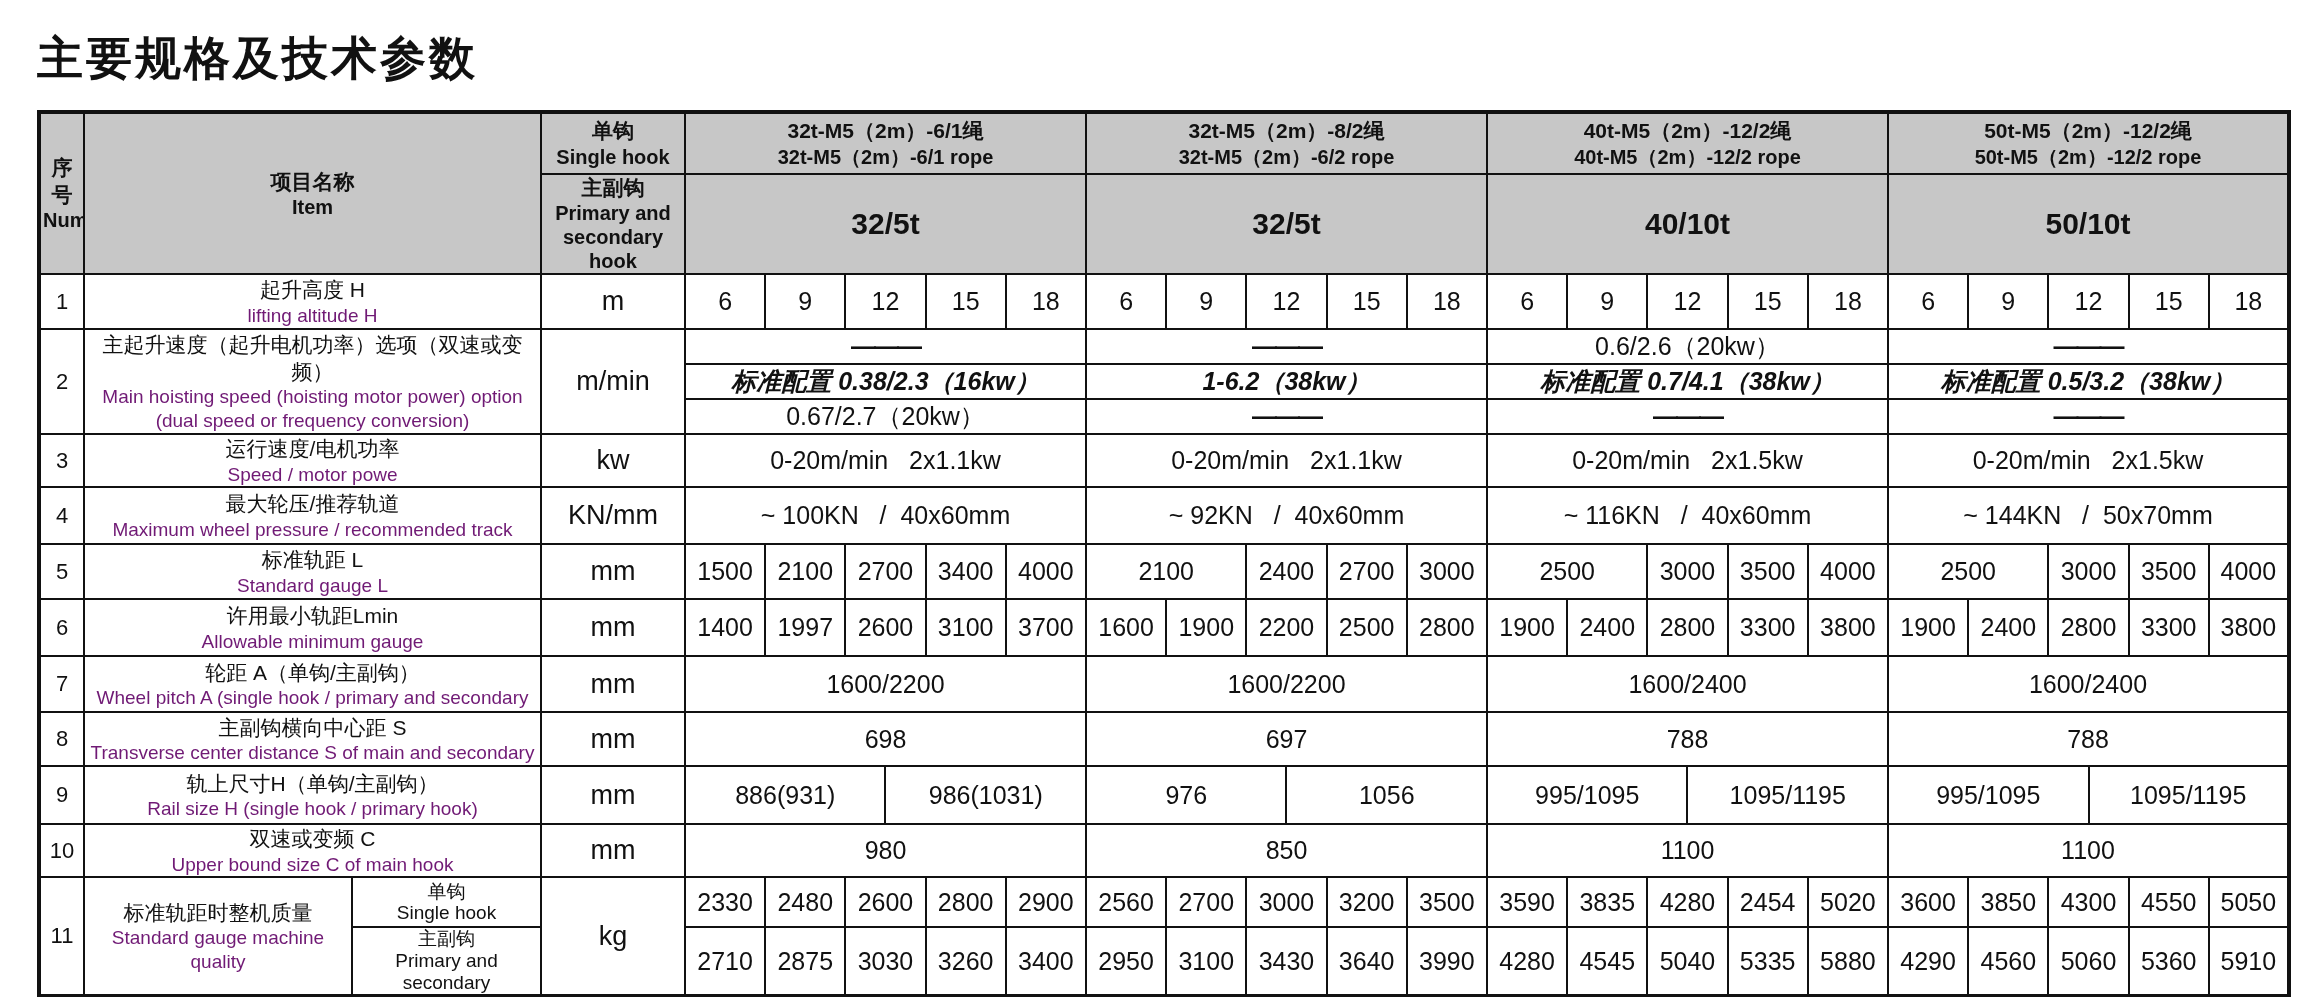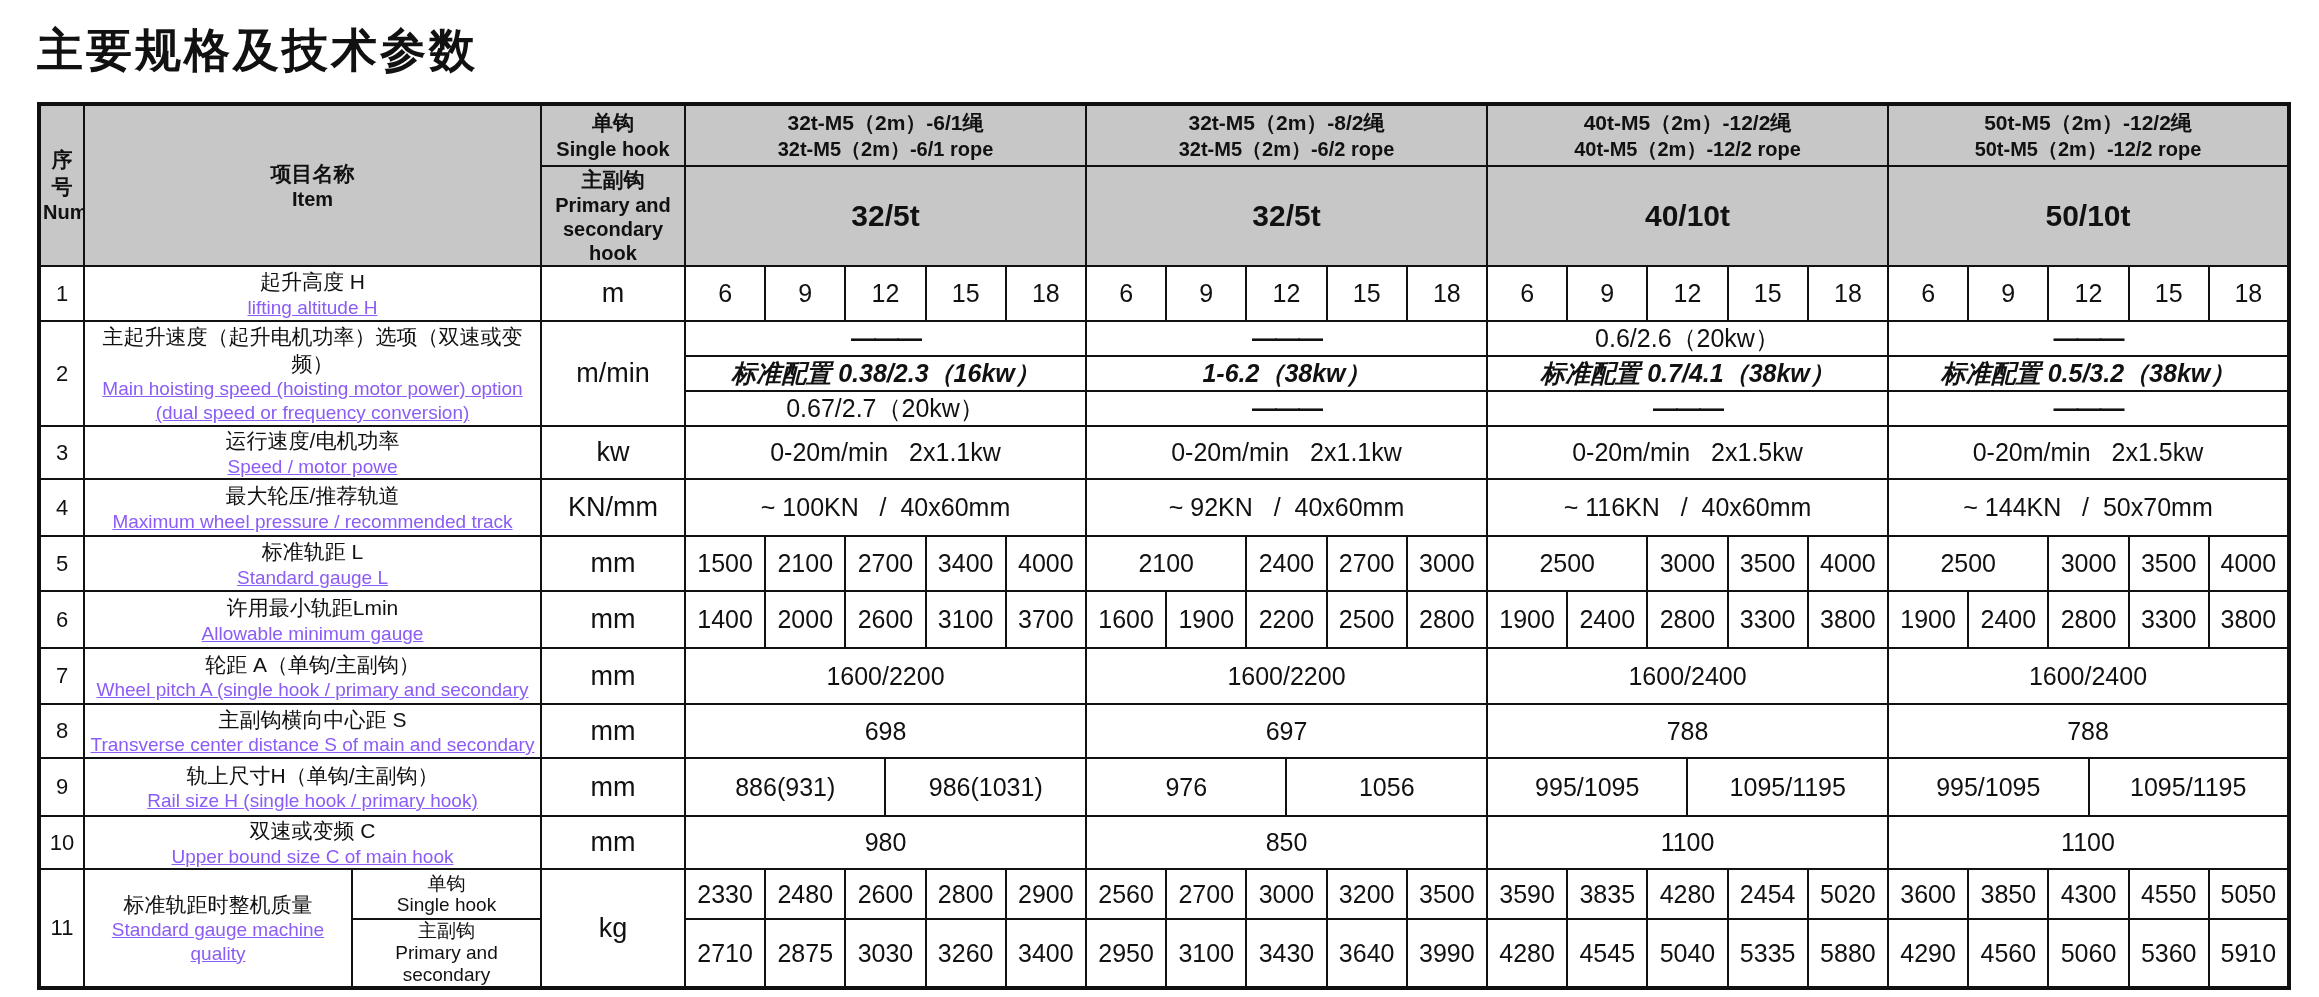--- a/index.html
+++ b/index.html
@@ -1,28 +1,28 @@
 <!DOCTYPE html>
 <html><head>
 <meta charset="utf-8">
 <style>
   html,body{margin:0;padding:0;background:#ffffff;}
   body{width:2319px;height:997px;font-family:"Liberation Sans","DejaVu Sans",sans-serif;color:#111;}
   .page{padding:4px 0 0 37px;}
-  .title{font-size:46px;font-weight:bold;letter-spacing:3px;margin:16px 0 20px 0;}
+  .title{font-size:46px;font-weight:bold;letter-spacing:3px;margin:24px 0 20px 0;}
   table.spec{border-collapse:collapse;table-layout:fixed;width:2250px;border:4px solid #111;}
   table.spec th,table.spec td{border:2px solid #111;padding:0 2px;text-align:center;vertical-align:middle;overflow:hidden;}
   thead th{background:#c7c7c7;font-weight:bold;}
   .hz{font-size:21px;font-weight:bold;line-height:1.25;}
   .he{font-size:20px;font-weight:bold;line-height:1.2;}
   .cap{font-size:30px;font-weight:bold;}
   td.numc{font-size:22px;}
   td.itemc{text-align:left;padding-left:10px;border-radius:10px;}
   td.itemc .zh{font-size:21px;line-height:1.3;}
-  td.itemc .en{font-size:19px;line-height:1.25;color:#8b5cf6;text-decoration:underline;}
+  td.itemc .en{font-size:19px;line-height:1.25;color:#701a75;}
   td.unitc{font-size:27px;}
   td.val{font-size:25px;white-space:pre;}
   td.val.bi{font-style:italic;font-weight:bold;border-radius:12px;}
   td.val.dash{letter-spacing:-2px;font-weight:bold;}
   td.hooksub{text-align:left;padding-left:6px;font-size:19px;line-height:1.15;}
 </style>
 </head>
 <body>
 
 <div class="page">
@@ -220,21 +220,21 @@
           <td class="val" colspan="2">4000</td>
         </tr>
         <tr style="height: 57px;">
           <td class="numc">6</td>
           <td class="itemc" colspan="2">
             <div class="zh">许用最小轨距Lmin</div>
             <div class="en">Allowable minimum gauge</div>
           </td>
           <td class="unitc">mm</td>
           <td class="val" colspan="2">1400</td>
-          <td class="val" colspan="2">2000</td>
+          <td class="val" colspan="2">1997</td>
           <td class="val" colspan="2">2600</td>
           <td class="val" colspan="2">3100</td>
           <td class="val" colspan="2">3700</td>
           <td class="val" colspan="2">1600</td>
           <td class="val" colspan="2">1900</td>
           <td class="val" colspan="2">2200</td>
           <td class="val" colspan="2">2500</td>
           <td class="val" colspan="2">2800</td>
           <td class="val" colspan="2">1900</td>
           <td class="val" colspan="2">2400</td>

